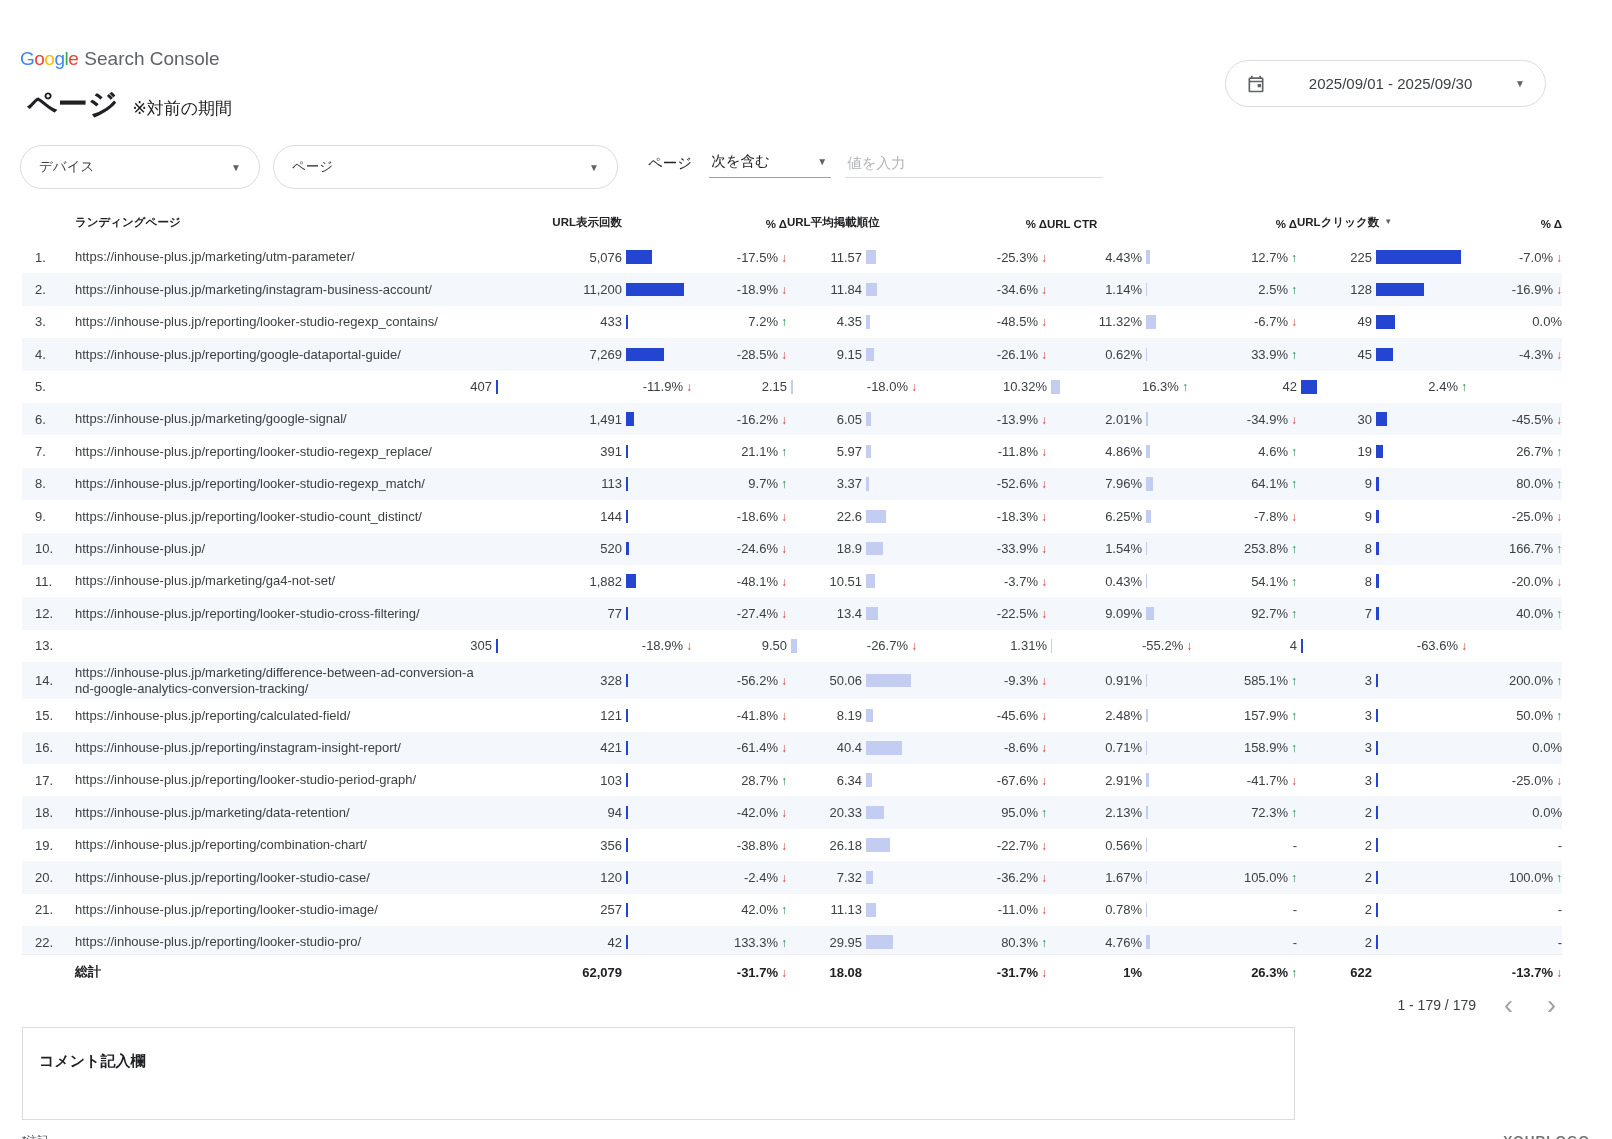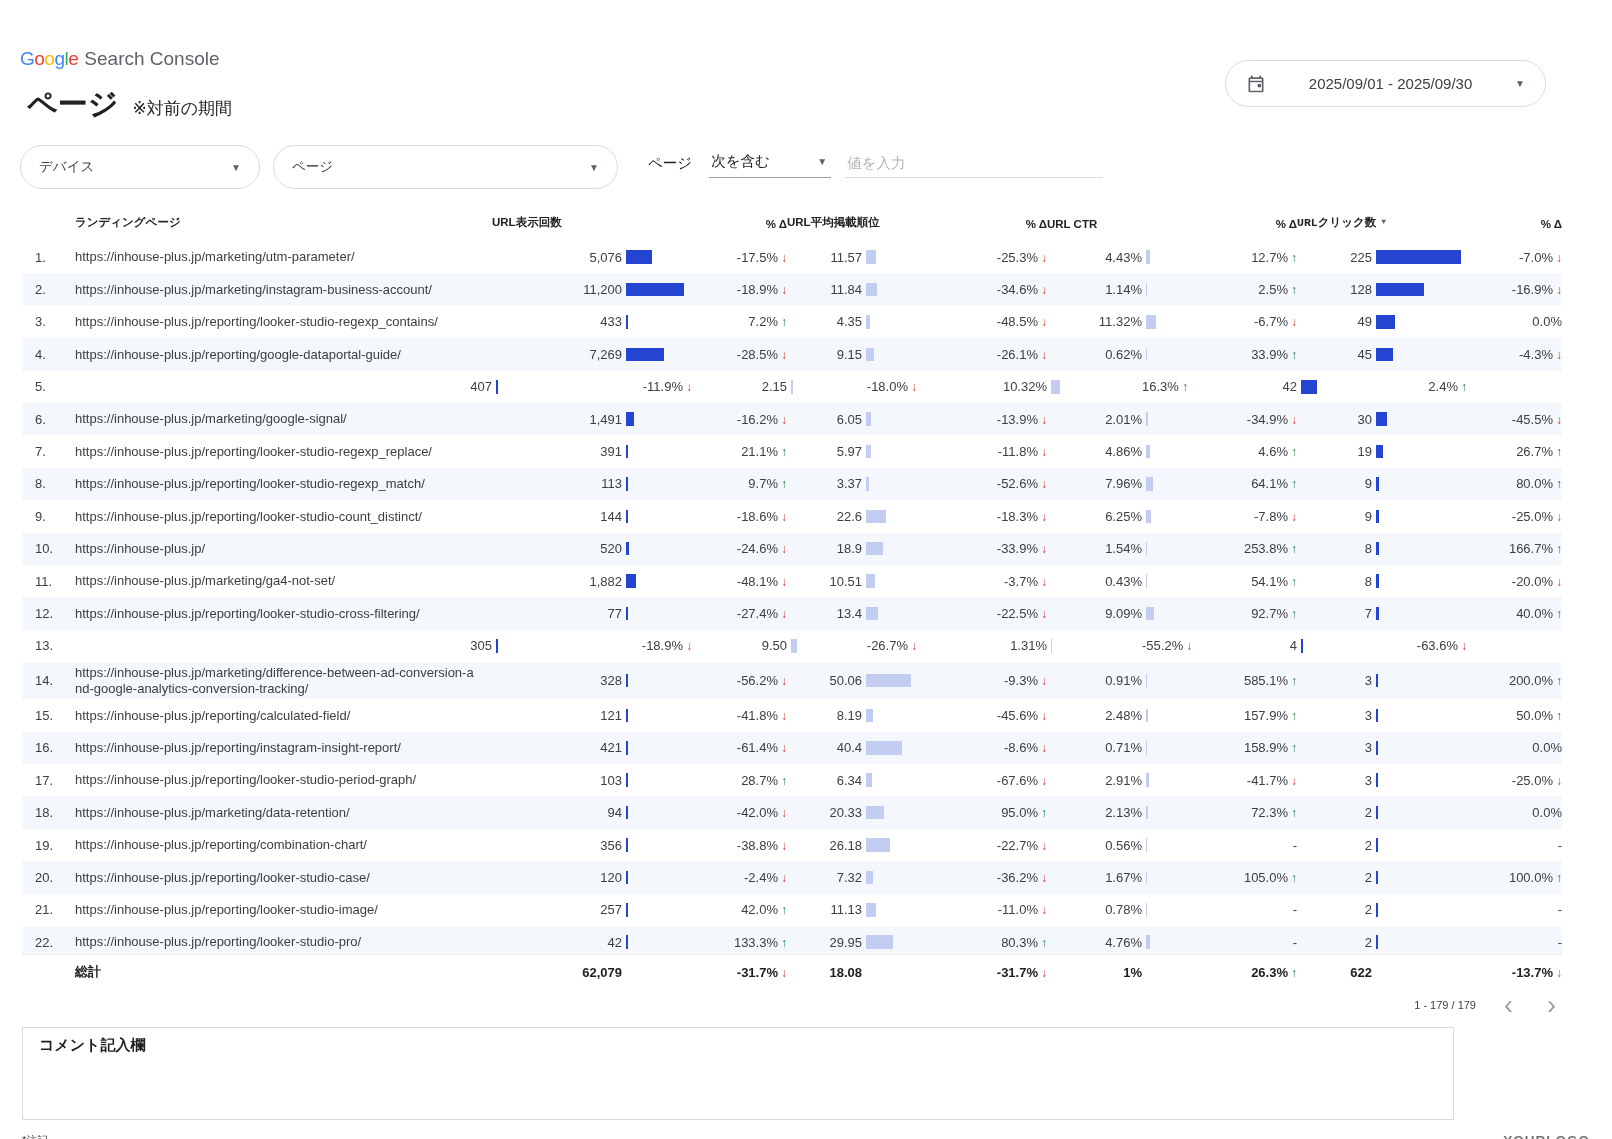--- a/index.html
+++ b/index.html
@@ -47,27 +47,27 @@
   }
   .cond input::placeholder { color:#b0b3b8; }
   
   .table { margin:26px 0 0 22px; width:1540px; }
   .thead {
     display:grid; grid-template-columns:var(--cols); align-items:end;
     font-size:11.5px; font-weight:700; color:#202124; padding:0 0 11px 0;
   }
   .thead .hc { cursor:pointer; }
   .h-url   { grid-column:2; padding-left:3px; }
-  .h-imp   { grid-column:3; }
+  .h-imp   { grid-column:3; text-align:right; }
   .h-impd  { grid-column:5; text-align:right; }
   .h-pos   { grid-column:6 / span 2; }
   .h-posd  { grid-column:8; text-align:right; }
   .h-ctr   { grid-column:9 / span 2; }
   .h-ctrd  { grid-column:11; text-align:right; }
-  .h-clk   { grid-column:12 / span 2;font-family:Liberation Mono, monospace; }
+  .h-clk   { grid-column:12 / span 2; }
   .h-clkd  { grid-column:14; text-align:right; }
   .sortcaret { font-size:8px; color:#5f6368; margin-left:5px; vertical-align:2px; }
   .tbody { height:713px; overflow:hidden; }
   .trow {
     display:grid; grid-template-columns:var(--cols); align-items:center;
     min-height:32.4px; font-size:13px; color:#3c4043;
   }
   .trow.alt { background:#f4f7fb; }
   .trow .num { padding-left:13px; }
   .trow .url { padding:3px 12px 3px 3px; word-break:break-all; line-height:1.2; }
@@ -76,26 +76,26 @@
   .barcell { display:flex; align-items:center; padding-left:4px; }
   .bar { display:block; height:13.5px; }
   .bar.dark  { background:#2445d1; }
   .bar.light { background:#c3cdf2; }
   .arr { font-weight:700; font-size:12px; margin-left:3px; }
   .arr.down { color:#cf3e36; }
   .arr.up   { color:#15843b; }
   .trow.total { font-weight:700; color:#202124; min-height:35px; background:#fff; border-top:1px solid #ededed; }
   
   .pager { display:flex; align-items:center; justify-content:flex-end; margin-top:3px; height:26px; }
-  .pager .range { font-size:11px; color:#3c4043; }
+  .pager .range { font-size:14px; color:#3c4043; }
   .chev { font-size:27px; line-height:22px; color:#9aa0a6; cursor:pointer; padding:0 6px; margin-left:22px; }
   
   .comment {
-    margin:9px 0 0 22px; width:1432px; height:93px;
-    border:1px solid #dcdcdc; padding:8px 16px; background:#fff;
+    margin:9px 0 0 22px; width:1273px; height:93px;
+    border:1px solid #dcdcdc; padding:24px 16px; background:#fff;
   }
   .comment .clabel { font-size:15px; font-weight:700; color:#202124; }
   .footrow { margin:13px 0 0 22px; width:1568px; display:flex; justify-content:space-between; align-items:center; }
   .note { font-size:11px; color:#3c4043; }
   .yourlogo { font-size:13.5px; font-weight:800; letter-spacing:1px; color:#737373; }
 </style>
 </head>
 <body>
 
 <div class="page">

